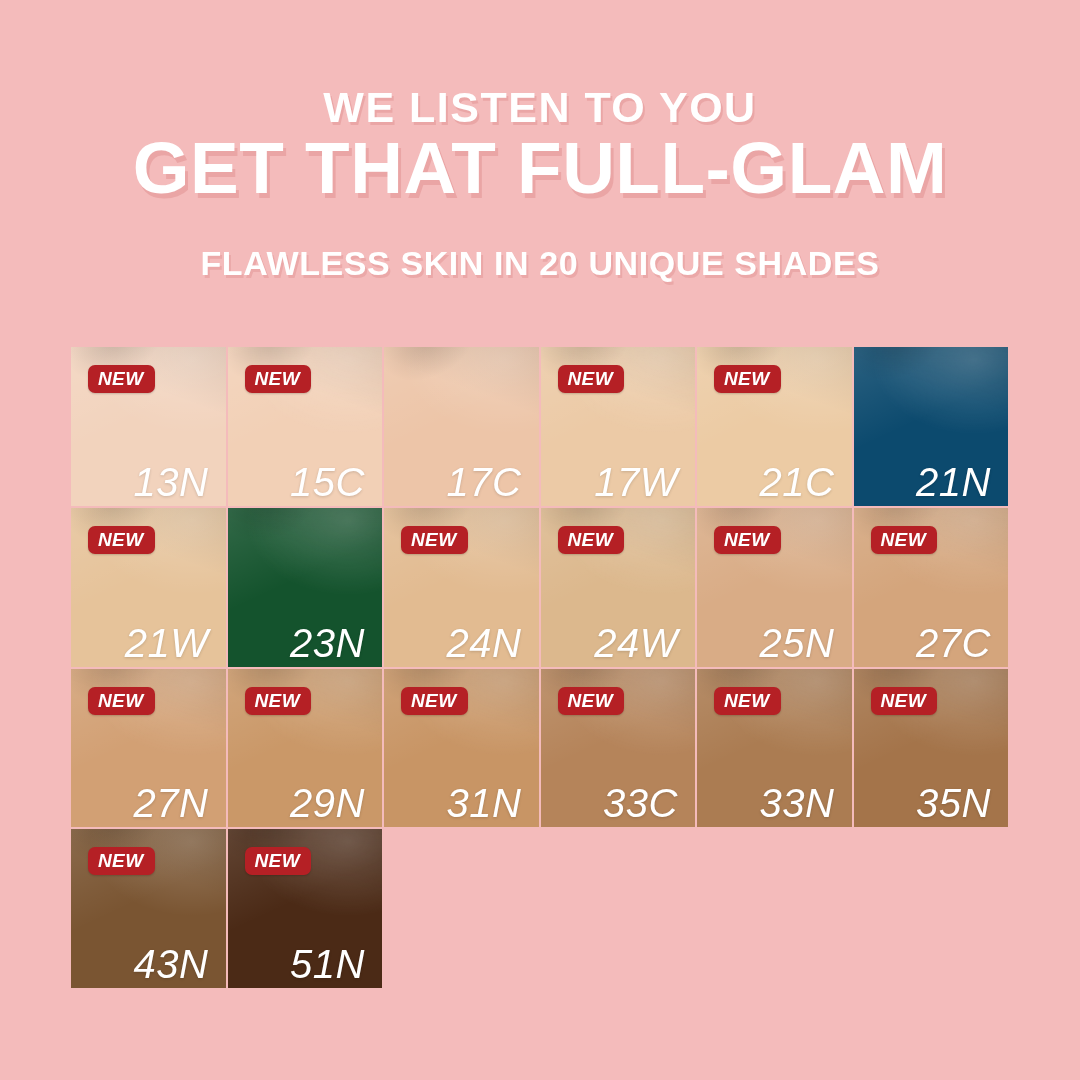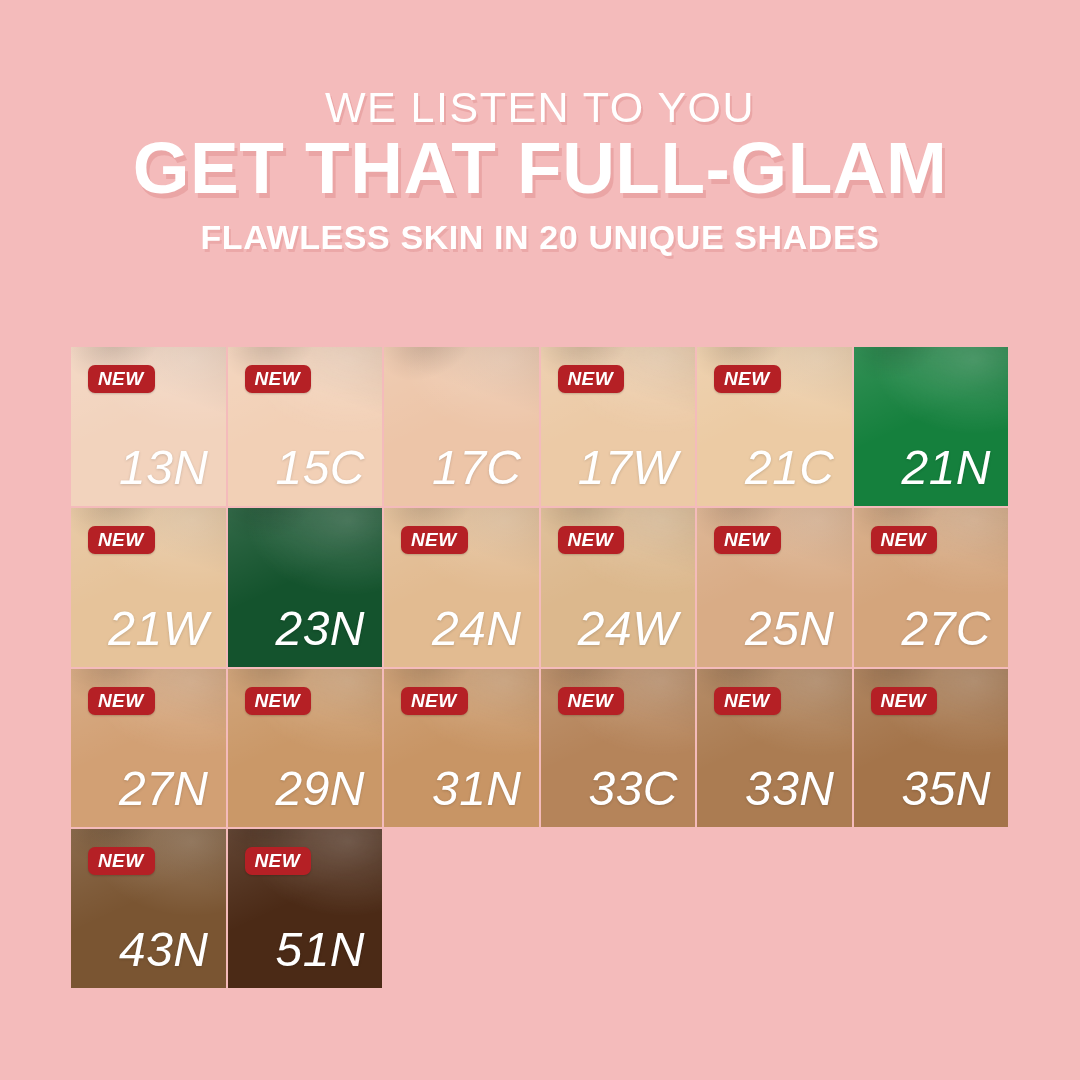--- a/index.html
+++ b/index.html
@@ -14,40 +14,40 @@
 
   
   .header {
     position:absolute;
     left:0; right:0; top:86px;
     text-align:center;
   }
   .kicker {
     color:#ffffff;
     font-size:43px;
-    font-weight:normal;
+    font-weight:bold;
     letter-spacing:1.5px;
     line-height:1.0;
     text-shadow:2px 3px 0 rgba(226,150,150,.55);
   }
   .headline {
     color:#ffffff;
     font-size:73px;
     font-weight:bold;
     letter-spacing:0.5px;
     line-height:1.08;
     text-shadow:3px 5px 0 rgba(226,150,150,.6);
   }
   .subline {
     color:#ffffff;
     font-size:34px;
     font-weight:bold;
     letter-spacing:0.6px;
     line-height:1.0;
-    margin-top:12px;
+    margin-top:38px;
     text-shadow:2px 3px 0 rgba(226,150,150,.5);
   }
 
   
   .grid {
     position:absolute;
     left:71px;
     top:347px;
     width:937px;
     height:641px;
@@ -94,23 +94,23 @@
     padding:4px 11px 5px 10px;
     border-radius:7px;
     line-height:1;
     z-index:3;
     box-shadow:0 1px 2px rgba(0,0,0,.18);
   }
 
   .shade-label {
     position:absolute;
     right:17px;
-    bottom:14px;
-    color:#ffffff;
-    font-size:48px;
+    bottom:4px;
+    color:#ffffff;
+    font-size:40px;
     font-style:italic;
     font-weight:normal;
     letter-spacing:0.5px;
     line-height:1;
     z-index:3;
     text-shadow:0 1px 3px rgba(0,0,0,.16);
   }
 </style>
 </head>
 <body>
@@ -134,21 +134,21 @@
       <span class="shade-label">17C</span>
     </div>
     <div class="swatch" style="background: rgb(236, 202, 166);">
       <span class="badge">NEW</span>
       <span class="shade-label">17W</span>
     </div>
     <div class="swatch" style="background: rgb(236, 203, 164);">
       <span class="badge">NEW</span>
       <span class="shade-label">21C</span>
     </div>
-    <div class="swatch" style="background: #15803d;">
+    <div class="swatch" style="background: #0c4a6e;">
       <span class="shade-label">21N</span>
     </div>
     <div class="swatch" style="background: rgb(230, 195, 154);">
       <span class="badge">NEW</span>
       <span class="shade-label">21W</span>
     </div>
     <div class="swatch" style="background: #14532d;">
       <span class="shade-label">23N</span>
     </div>
     <div class="swatch" style="background: rgb(226, 187, 145);">

